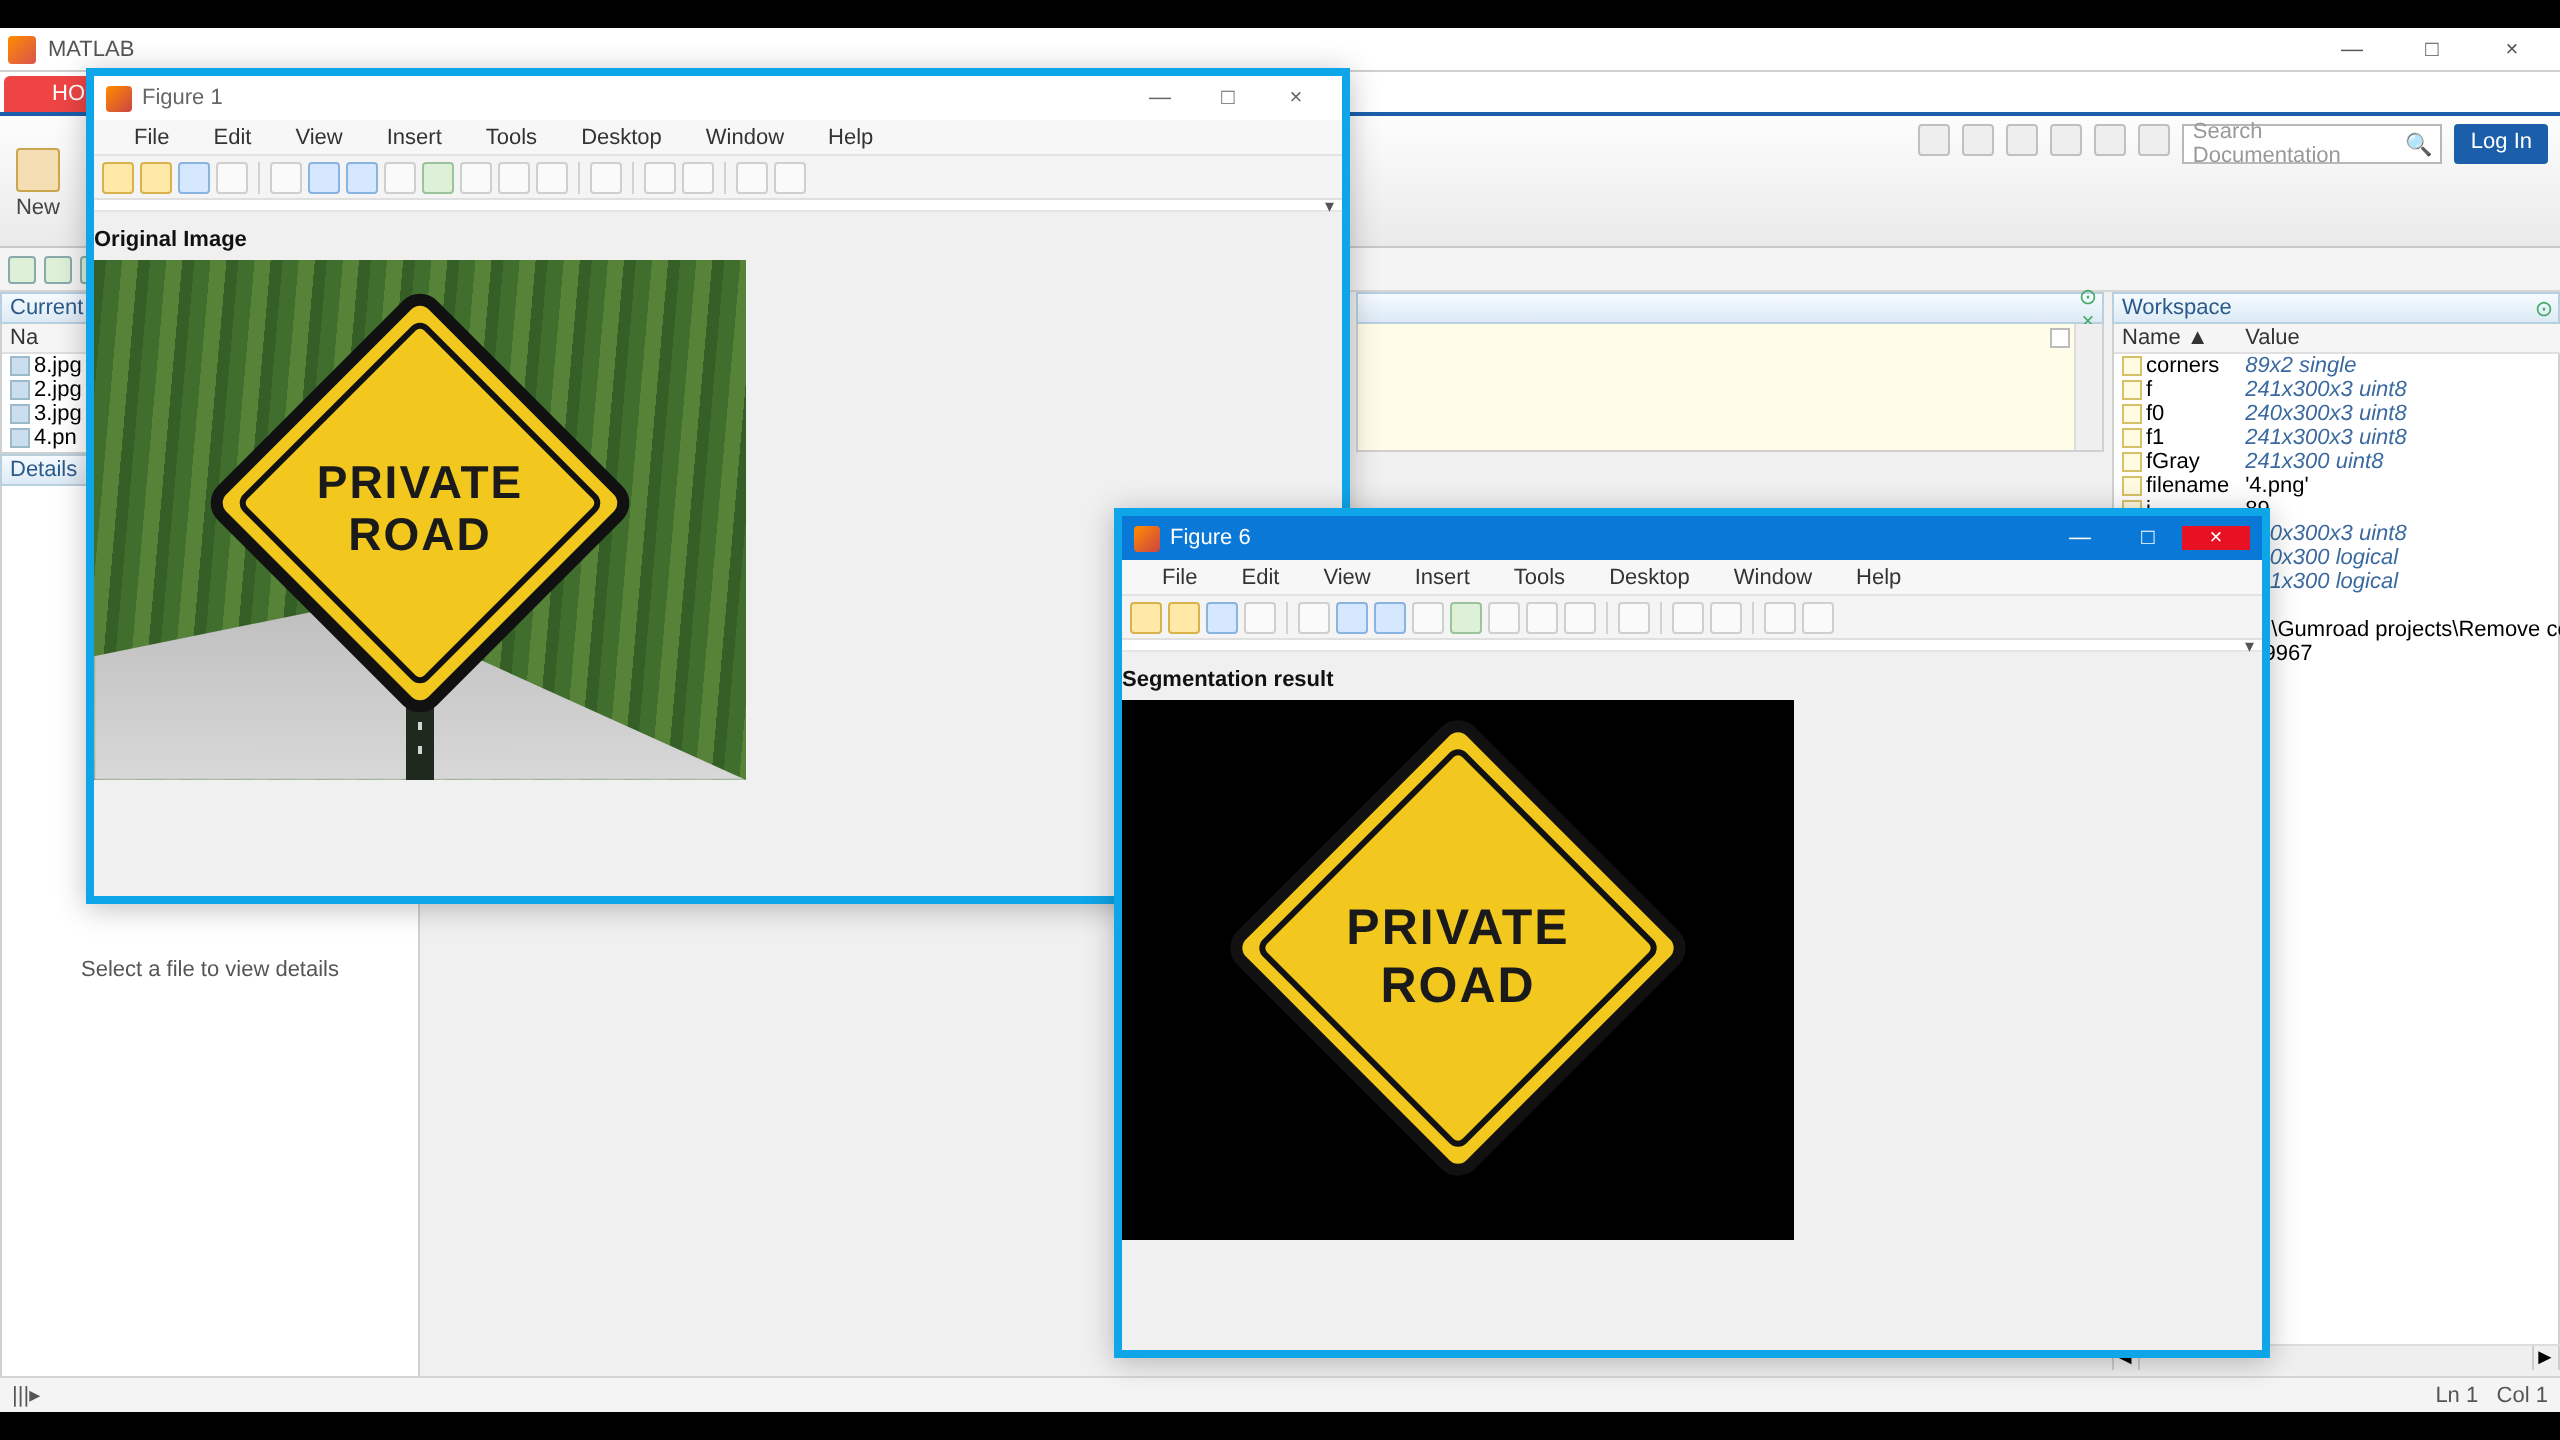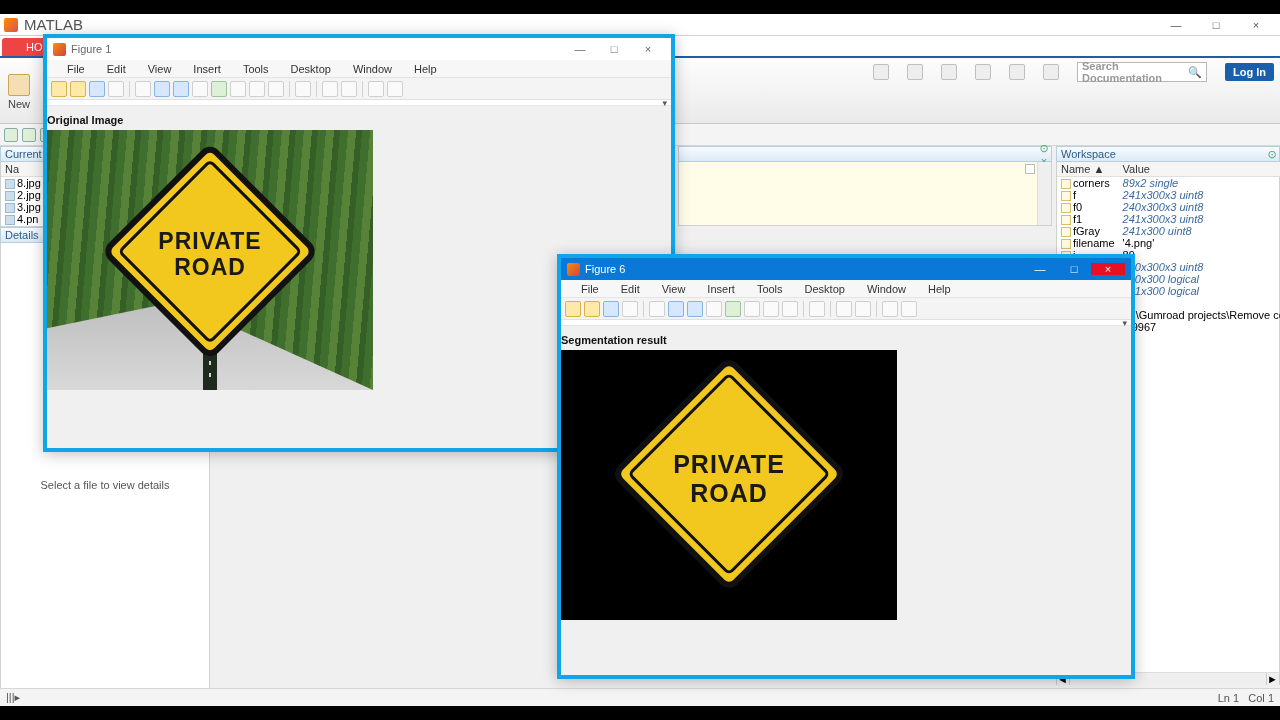--- a/index.html
+++ b/index.html
@@ -3,30 +3,30 @@
 <meta charset="utf-8">
 <style>
 * { margin: 0; padding: 0; box-sizing: border-box; font-family: "Segoe UI", Tahoma, sans-serif; font-size: 11px; }
 body { background: #000; width: 1280px; height: 720px; overflow: hidden; position: relative; }
 
 .desktop { position: absolute; top: 14px; left: 0; width: 1280px; height: 692px; background: #f0f0f0; }
 
 
 .matlab-titlebar { height: 22px; background: #fff; border-bottom: 1px solid #d0d0d0; display: flex; align-items: center; padding: 0 4px; }
 .matlab-titlebar .mlogo { width: 14px; height: 14px; background: linear-gradient(135deg,#ff8c00,#d9534f); border-radius: 2px; margin-right: 6px; }
-.matlab-titlebar .ttl { flex: 1; color: #555; font-size: 15px; }
+.matlab-titlebar .ttl { flex: 1; color: #555; font-size: 11px; }
 .matlab-titlebar .wbtn { width: 40px; text-align: center; color: #555; cursor: default; }
 
 .ribbon-tabs { height: 20px; background: #fff; display: flex; align-items: flex-end; }
 .ribbon-tab { padding: 3px 24px; font-size: 11px; color: #fff; background: #ef4444; border-top-left-radius: 3px; border-top-right-radius: 3px; margin-left: 2px; }
 
 .ribbon-bar { height: 68px; background: linear-gradient(#fdfdfd,#eaeaea); border-top: 2px solid #1b5faa; border-bottom: 1px solid #c8c8c8; display: flex; align-items: center; position: relative; }
 .ribbon-btn { width: 38px; text-align: center; font-size: 9px; color: #444; }
 .ribbon-btn .ic { width: 22px; height: 22px; margin: 2px auto 2px; background: #f5deb3; border: 1px solid #c9a74e; border-radius: 2px; }
-.ribbon-right { position: absolute; right: 6px; top: 4px; display: flex; align-items: center; gap: 18px; font-weight: bold; }
+.ribbon-right { position: absolute; right: 6px; top: 4px; display: flex; gap: 6px; }
 .quick-ic { width: 16px; height: 16px; background: #eee; border: 1px solid #c0c0c0; border-radius: 2px; }
 .search-doc { width: 130px; height: 20px; border: 1px solid #b8b8b8; background: #fff; padding: 0 4px; color: #888; display: flex; align-items: center; justify-content: space-between; }
 .login-btn { background: #1b5faa; color: #fff; padding: 3px 8px; border-radius: 2px; }
 
 .addr-bar { height: 22px; background: #f4f4f4; border-bottom: 1px solid #d6d6d6; display: flex; align-items: center; padding-left: 4px; gap: 4px; }
 .nav-ic { width: 14px; height: 14px; border: 1px solid #8aa; border-radius: 2px; background: #dff0d8; }
 
 
 .panel-hdr { height: 16px; background: linear-gradient(#f6fbff,#dceaf5); border: 1px solid #b8cfe0; font-size: 10px; color: #2a5a8a; padding-left: 4px; display: flex; align-items: center; justify-content: space-between; }
 .panel-hdr .x { width: 14px; text-align: center; color: #4a6; }

